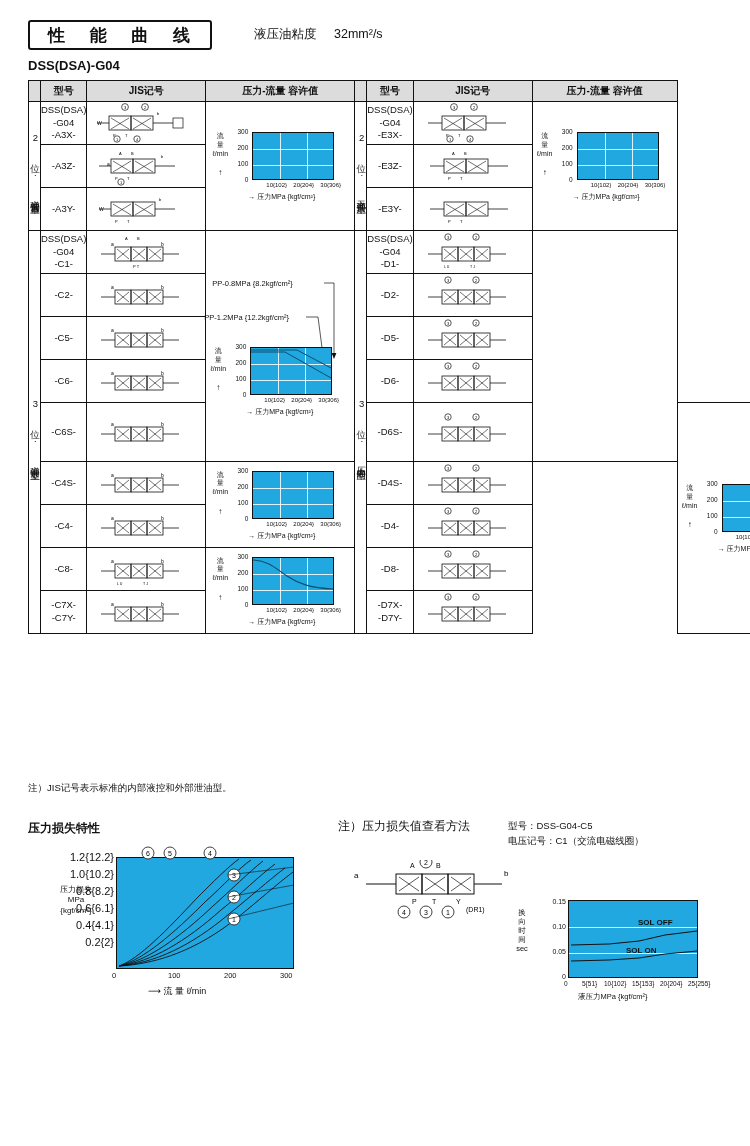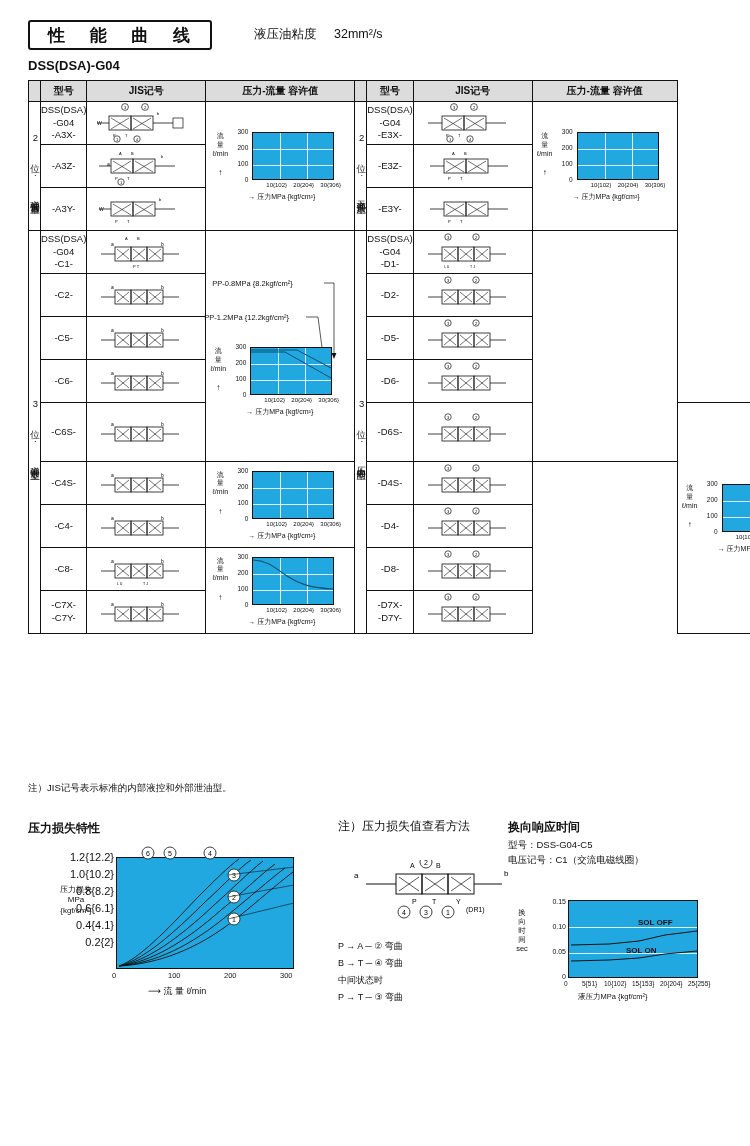--- a/index.html
+++ b/index.html
@@ -896,29 +896,22 @@
         <text x="52" y="54.6" font-size="7" text-anchor="middle">4</text>
       <circle cx="74" cy="52" r="6" fill="#fff" stroke="#111" stroke-width=".8"></circle>
         <text x="74" y="54.6" font-size="7" text-anchor="middle">3</text>
       <circle cx="96" cy="52" r="6" fill="#fff" stroke="#111" stroke-width=".8"></circle>
         <text x="96" y="54.6" font-size="7" text-anchor="middle">1</text>
       <circle cx="74" cy="2" r="6" fill="#fff" stroke="#111" stroke-width=".8"></circle>
         <text x="74" y="4.6" font-size="7" text-anchor="middle">2</text>
     </svg>
   </div>
 
-  <div class="legend">
-    <div>P → A ─ ② 弯曲</div>
-    <div>B → T ─ ④ 弯曲</div>
-    <div>中间状态时</div>
-    <div>P → T ─ ③ 弯曲</div>
-  </div>
 
   <div class="sec-resp">
-    <div class="b-title">换向响应时间</div>
     <div>型号：DSS-G04-C5</div>
     <div>电压记号：C1（交流电磁线圈）</div>
   </div>
 
   <div class="resp-chart">
     <div class="resp-ylab">换<br>向<br>时<br>间<br>sec</div>
     <div class="resp-yticks">
       <span style="position:absolute;right:0;top:4px">0.15</span>
       <span style="position:absolute;right:0;top:29px">0.10</span>
       <span style="position:absolute;right:0;top:54px">0.05</span>

